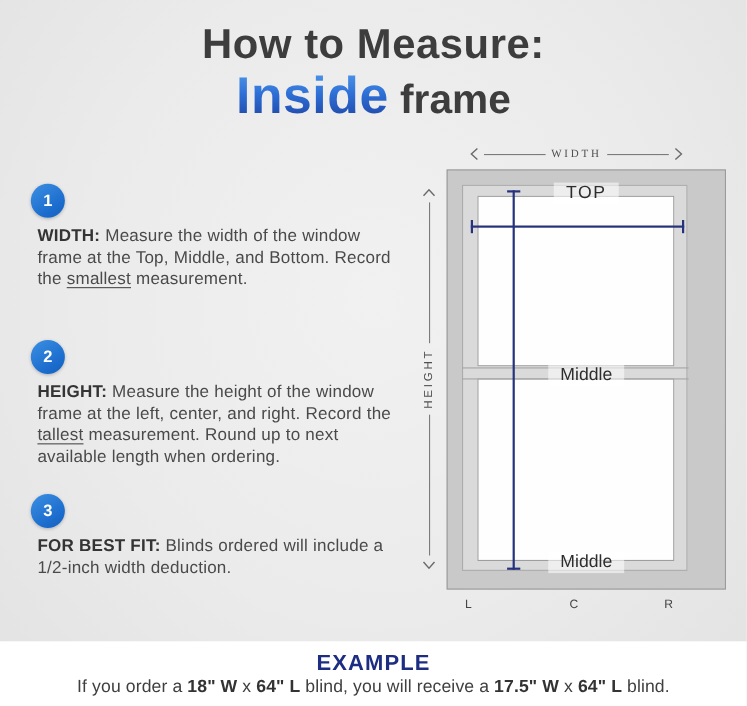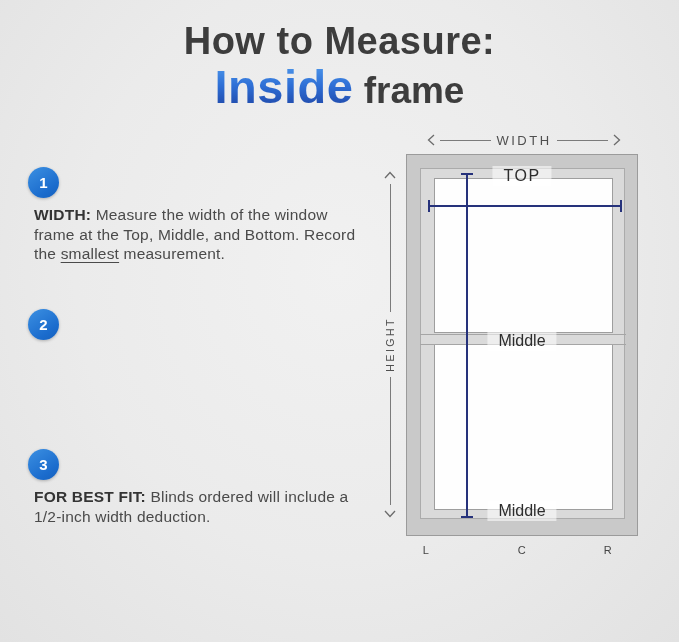--- a/index.html
+++ b/index.html
@@ -37,33 +37,33 @@
   .step-text b { color:#343434; font-weight:700; }
   .step-text .u { text-decoration:underline; text-underline-offset:2.5px;text-align:center; }
 
   
   .arrow-line-h { flex:1; height:1px; background:#7b7b7b; }
   .arrow-line-v { flex:1; width:1px; background:#7b7b7b; }
   .width-arrow {
     position:absolute; left:427px; top:133px; width:194px; height:14px;
     display:flex; align-items:center; gap:5px;
   }
-  .width-arrow .lbl { font-size:13px; font-weight:500; letter-spacing:2.5px; color:#4f4f4f; }
+  .width-arrow .lbl { font-size:10px; font-weight:500; letter-spacing:2.5px; color:#4f4f4f;font-family:Liberation Serif, serif; }
   .height-arrow {
     position:absolute; left:383px; top:171px; width:14px; height:347px;
     display:flex; flex-direction:column; align-items:center; gap:5px;
   }
   .height-arrow .lbl {
     font-size:10.5px; font-weight:500; letter-spacing:2.5px; color:#4f4f4f;
     writing-mode:vertical-rl; transform:rotate(180deg);
   }
   .chev { display:block; flex:none; }
 
   .frame {
-    position:absolute; left:406px; top:154px; width:232px; height:382px;
+    position:absolute; left:406px; top:154px; width:254px; height:382px;
     background:#c9c9c9; border:1px solid #9b9b9b;
   }
   .opening {
     position:absolute; left:13px; top:13px; width:205px; height:351px;
     background:#dadada; border:1px solid #ababab;
   }
   .pane { position:absolute; left:27px; width:179px; background:#fefefe; border:1px solid #9e9e9e; }
   .pane-top { top:23px; height:155px; }
   .pane-bottom { top:189px; height:166px; }
   .rail-line { position:absolute; left:13px; width:206px; height:1px; background:#a5a5a5; }
@@ -116,20 +116,21 @@
     <div class="badge">
         <span>1</span>
       </div>
     <p class="step-text"><b>WIDTH:</b><span> Measure the width of the window frame at the Top, Middle, and Bottom. Record the </span><span class="u">smallest</span><span> measurement.</span></p>
   </div>
 
   <div class="step step-2">
     <div class="badge">
         <span>2</span>
       </div>
+    <p class="step-text"><b>HEIGHT:</b><span> Measure the height of the window frame at the left, center, and right. Record the </span><span class="u">tallest</span><span> measurement. Round up to next available length when ordering.</span></p>
   </div>
 
   <div class="step step-3">
     <div class="badge">
         <span>3</span>
       </div>
     <p class="step-text"><b>FOR BEST FIT:</b><span> Blinds ordered will include a 1/2-inch width deduction.</span><span class="u"></span><span></span></p>
   </div>
 
   <div class="width-arrow">
@@ -166,14 +167,18 @@
     <div class="measure-h"></div>
     <div class="label-strip strip-top">TOP</div>
     <div class="label-strip strip-middle">Middle</div>
     <div class="label-strip strip-bottom">Middle</div>
   </div>
 
   <span class="lcr-mark mark-l">L</span>
   <span class="lcr-mark mark-c">C</span>
   <span class="lcr-mark mark-r">R</span>
 
+  <div class="footer">
+    <div class="example-heading">EXAMPLE</div>
+    <p class="example-text"><span>If you order a </span><span class="bold">18" W</span><span> x </span><span class="bold">64" L</span><span> blind, you will receive a </span><span class="bold">17.5" W</span><span> x </span><span class="bold">64" L</span><span> blind.</span></p>
+  </div>
 
 </div>
 
 </body></html>

